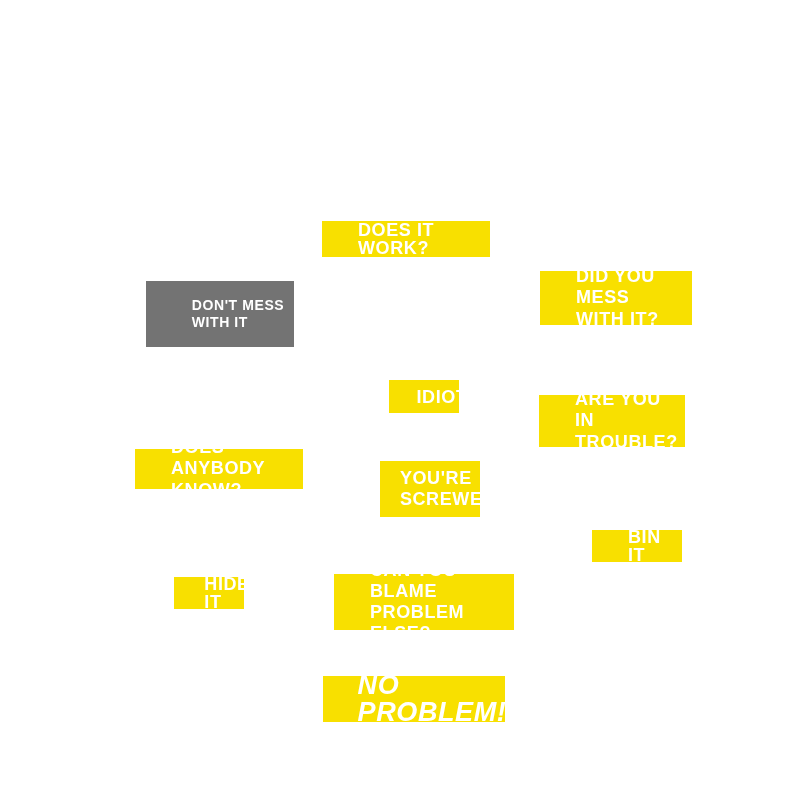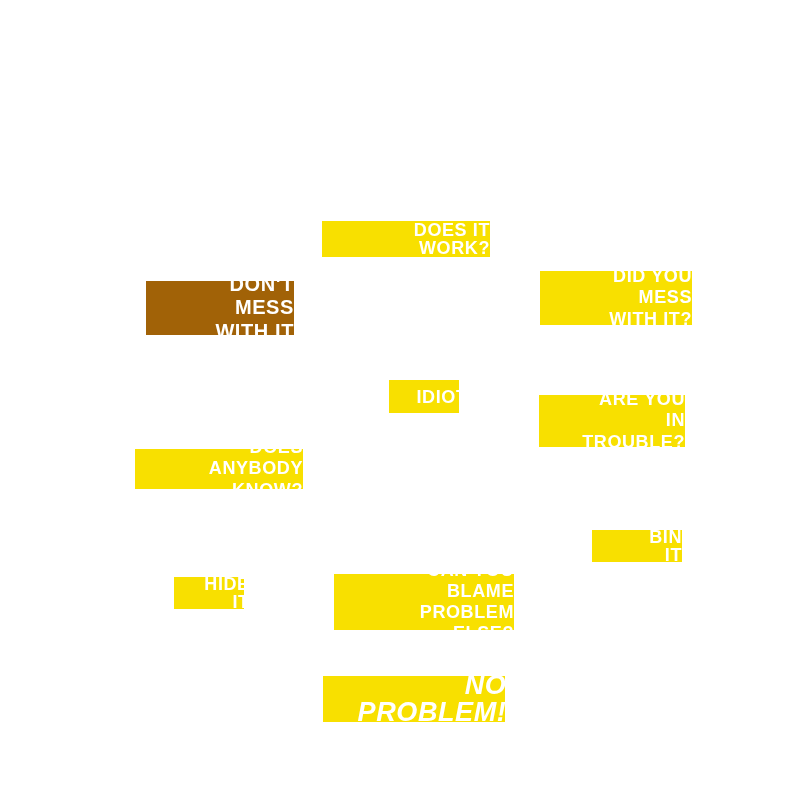--- a/index.html
+++ b/index.html
@@ -20,48 +20,50 @@
     height: 800px;
     background: #ffffff;
   }
   .node {
     position: absolute;
     box-sizing: border-box;
     background: #f8e000;
     color: #ffffff;
     font-family: "Liberation Sans", sans-serif;
     font-weight: bold;
-    text-align: right;
+    text-align: left;
     letter-spacing: 0.6px;
     line-height: 1.18;
     display: flex;
     align-items: center;
     justify-content: center;
     white-space: pre-line;
     -webkit-font-smoothing: antialiased;
     text-rendering: optimizeLegibility;
     user-select: none;
     padding-left: 36px;
   }
   .node.one-line {
     line-height: 1.0;
   }
 </style>
 </head>
 <body>
 
 <div id="canvas" style="background: rgb(255, 255, 255);">
     <div class="node one-line" style="left: 322px; top: 221px; width: 168px; height: 36px; font-size: 18px; background: rgb(248, 224, 0); color: rgb(255, 255, 255);">DOES IT WORK?</div>
-    <div class="node" style="left: 146px; top: 281px; width: 148px; height: 54px; font-size: 20px; background: #a16207; color: rgb(255, 255, 255);">DON'T MESS
+    <div class="node" style="left: 146px; top: 281px; width: 148px; height: 66px; font-size: 14px; background: #737373; color: rgb(255, 255, 255);">DON'T MESS
 WITH IT</div>
     <div class="node" style="left: 540px; top: 271px; width: 152px; height: 54px; font-size: 18px; background: rgb(248, 224, 0); color: rgb(255, 255, 255);">DID YOU MESS
 WITH IT?</div>
     <div class="node one-line" style="left: 389px; top: 352px; width: 70px; height: 33px; font-size: 18px; background: rgb(248, 224, 0); color: rgb(255, 255, 255); margin-top: 28px;">IDIOT</div>
     <div class="node" style="left: 539px; top: 395px; width: 146px; height: 52px; font-size: 18px; background: rgb(248, 224, 0); color: rgb(255, 255, 255);">ARE YOU IN
 TROUBLE?</div>
     <div class="node" style="left: 135px; top: 449px; width: 168px; height: 40px; font-size: 18px; background: rgb(248, 224, 0); color: rgb(255, 255, 255);">DOES ANYBODY
 KNOW?</div>
+    <div class="node" style="left: 380px; top: 461px; width: 100px; height: 56px; font-size: 18px; background: rgb(248, 224, 0); color: rgb(255, 255, 255);">YOU'RE
+SCREWED</div>
     <div class="node one-line" style="left: 592px; top: 530px; width: 90px; height: 32px; font-size: 18px; background: rgb(248, 224, 0); color: rgb(255, 255, 255);">BIN IT</div>
     <div class="node one-line" style="left: 174px; top: 577px; width: 70px; height: 32px; font-size: 18px; background: rgb(248, 224, 0); color: rgb(255, 255, 255);">HIDE IT</div>
     <div class="node" style="left: 334px; top: 574px; width: 180px; height: 56px; font-size: 18px; background: rgb(248, 224, 0); color: rgb(255, 255, 255);">CAN YOU BLAME
 PROBLEM ELSE?</div>
     <div class="node one-line" style="left: 323px; top: 676px; width: 182px; height: 46px; font-size: 27px; background: rgb(248, 224, 0); color: rgb(255, 255, 255); font-style: italic;">NO PROBLEM!</div>
   </div>
 
 </body></html>

